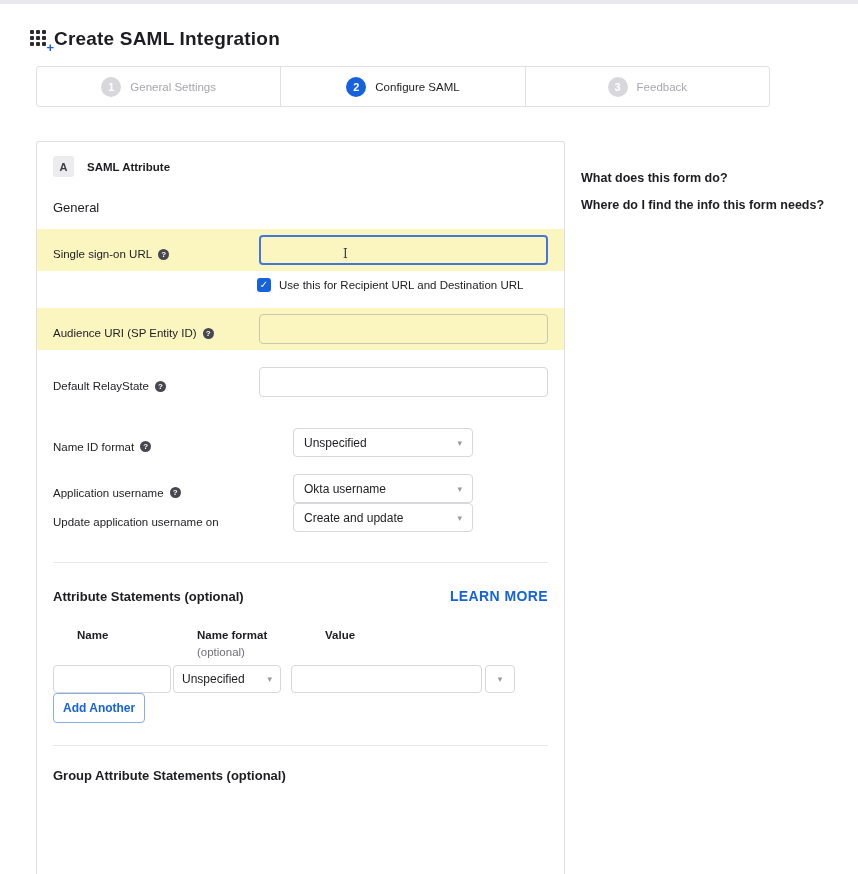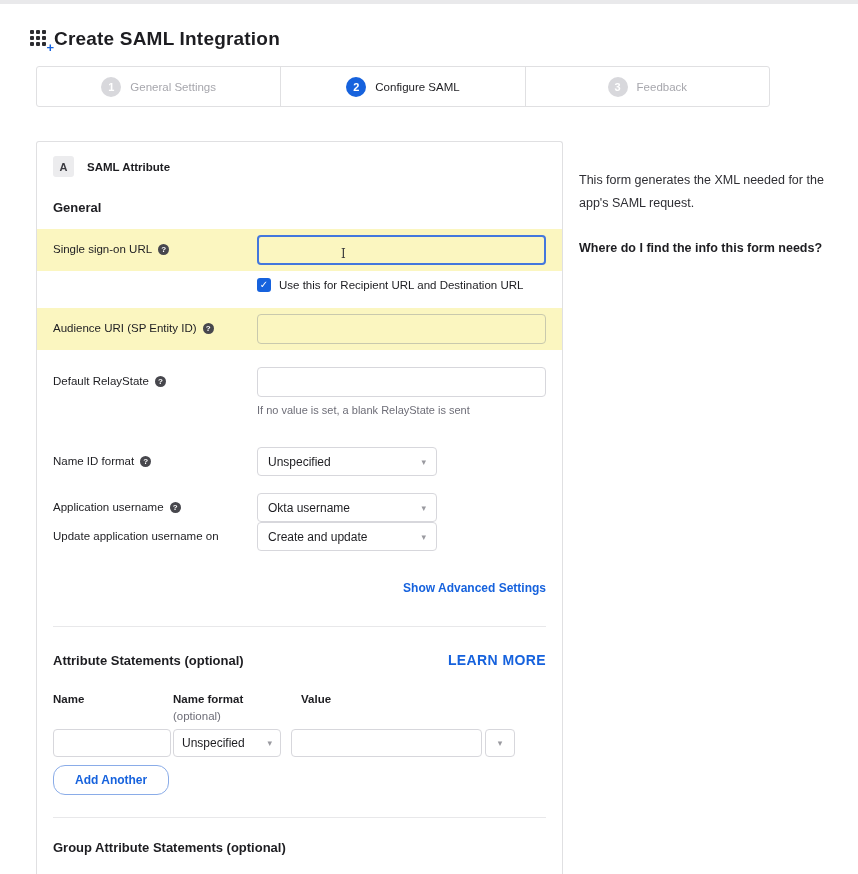--- a/index.html
+++ b/index.html
@@ -33,24 +33,24 @@
   .content { display:flex; align-items:flex-start; margin-top:34px; }
   .card { width:529px; min-height:740px; background:#fff; border:1px solid #e0e0e2;
     border-bottom:none; border-radius:3px 3px 0 0; padding:14px 16px 40px; }
   .help { width:252px; margin-left:16px; padding-top:28px; }
 
   
   .saml-header { display:flex; align-items:center; gap:13px; }
   .badge { width:21px; height:21px; background:#ececee; border-radius:3px; font-size:11px;
     font-weight:bold; color:#3a3a40; display:flex; align-items:center; justify-content:center; }
   .saml-title { font-size:11.5px; font-weight:bold; }
-  .section-heading { font-size:13px; font-weight:bold; margin-top:23px; }
-
-  
-  .row { display:flex; align-items:flex-start; }
+  .section-heading { font-size:13px; font-weight:normal; margin-top:23px; }
+
+  
+  .row { display:flex; align-items:center;gap:36px; }
   .row .label-col { width:204px; font-size:11.5px; padding-top:8px; display:flex;
     align-items:center; gap:6px; }
   .row .ctrl-col { flex:1; }
   .help-icon { width:11px; height:11px; border-radius:50%; background:#47474d; color:#fff;
     font-size:8px; font-weight:bold; display:inline-flex; align-items:center;
     justify-content:center; flex:0 0 auto; }
   .hl { background:#fbf6c0; margin:0 -16px; padding:6px 16px; }
   .hl-sso { margin-top:14px; }
   .hl-aud { margin-top:16px; }
   .txt { width:289px; height:30px; border:1px solid #d7d7dc; border-radius:4px;
@@ -76,32 +76,32 @@
 
   .advanced { text-align:right; margin-top:27px; }
   .advanced a { color:#1662dd; font-size:12px; font-weight:bold; text-decoration:none; cursor:pointer; }
   .divider { border-top:1px solid #e8e8ea; margin:30px 0 0; }
 
   
   .attr-head { display:flex; align-items:baseline; margin-top:25px; }
   .attr-title { font-size:13px; font-weight:bold; }
   .learn-more { margin-left:auto; color:#1662dd; font-size:14px; font-weight:bold;
     letter-spacing:.4px; text-decoration:none; cursor:pointer; }
-  .cols { display:flex; margin-top:25px; font-size:11.5px; font-weight:bold; }
+  .cols { display:flex; margin-top:25px; font-size:11.5px; font-weight:bold;margin-left:24px; }
   .cols .c1 { width:120px; }
   .cols .c2 { width:128px; }
   .optional { font-weight:normal; color:#6e6e78; margin-top:5px; }
   .attr-inputs { display:flex; margin-top:7px; }
   .in-sm { height:28px; border:1px solid #d7d7dc; border-radius:4px; background:#fff;
     font:12px "Liberation Sans",sans-serif; padding:0 8px; outline:none; }
   .sel-sm { height:28px; border:1px solid #d7d7dc; border-radius:4px; background:#fff;
     display:flex; align-items:center; justify-content:space-between; padding:0 8px;
     font-size:12px; cursor:pointer; }
-  .add-btn { margin-top:8px; display:inline-block; padding:7px 21px; border:1px solid #8aace8;
-    border-radius:12px; background:#fff; color:#1662dd; font-size:12px; font-weight:bold; cursor:pointer; }
+  .add-btn { margin-top:0; display:inline-block; padding:7px 9px; border:1px solid #8aace8;
+    border-radius:4px; background:#fff; color:#1662dd; font-size:12px; font-weight:bold; cursor:pointer; }
   .divider2 { border-top:1px solid #e8e8ea; margin-top:22px; }
   .group-title { font-size:13px; font-weight:bold; margin-top:22px; }
 
   
   .help h3 { font-size:12.5px; font-weight:bold; margin-bottom:9px; line-height:1.45; }
   .help p { font-size:12.5px; line-height:1.85; color:#2e2e33; margin-bottom:24px; }
 </style>
 </head>
 <body>
 
@@ -187,21 +187,20 @@
       </div>
 
       
       <div class="row row-relay">
         <div class="label-col">
           <span>Default RelayState</span>
           <span class="help-icon">?</span>
         </div>
         <div class="ctrl-col">
           <input class="txt" type="text" value="" style="">
-          <div class="hint">If no value is set, a blank RelayState is sent</div>
         </div>
       </div>
 
       
       <div class="row row-nameid">
         <div class="label-col">
           <span>Name ID format</span>
           <span class="help-icon">?</span>
         </div>
         <div class="ctrl-col">
@@ -232,23 +231,20 @@
           <span>Update application username on</span>
         </div>
         <div class="ctrl-col">
           <div class="select">
             <span>Create and update</span>
             <span class="caret">▾</span>
           </div>
         </div>
       </div>
 
-      <div class="advanced">
-        <a>Show Advanced Settings</a>
-      </div>
 
       <div class="divider"></div>
 
       
       <div class="attr-head">
         <span class="attr-title">Attribute Statements (optional)</span>
         <a class="learn-more">LEARN MORE</a>
       </div>
 
       <div class="cols">
@@ -279,18 +275,18 @@
       
       <div class="group-title">Group Attribute Statements (optional)</div>
 
       
 
       
 
     </div>
 
     <div class="help">
-      <p>This form generates the XML needed for the app's SAML request.</p>
+      <h3>What does this form do?</h3>
       <h3>Where do I find the info this form needs?</h3>
     </div>
 
   </div>
 </div>
 
 </body></html>

